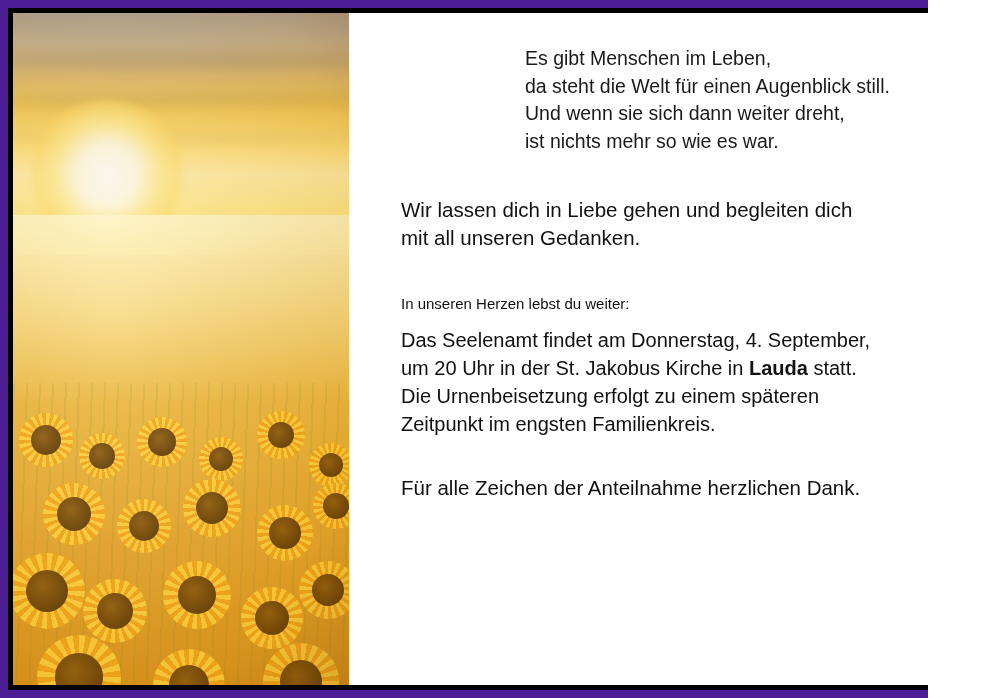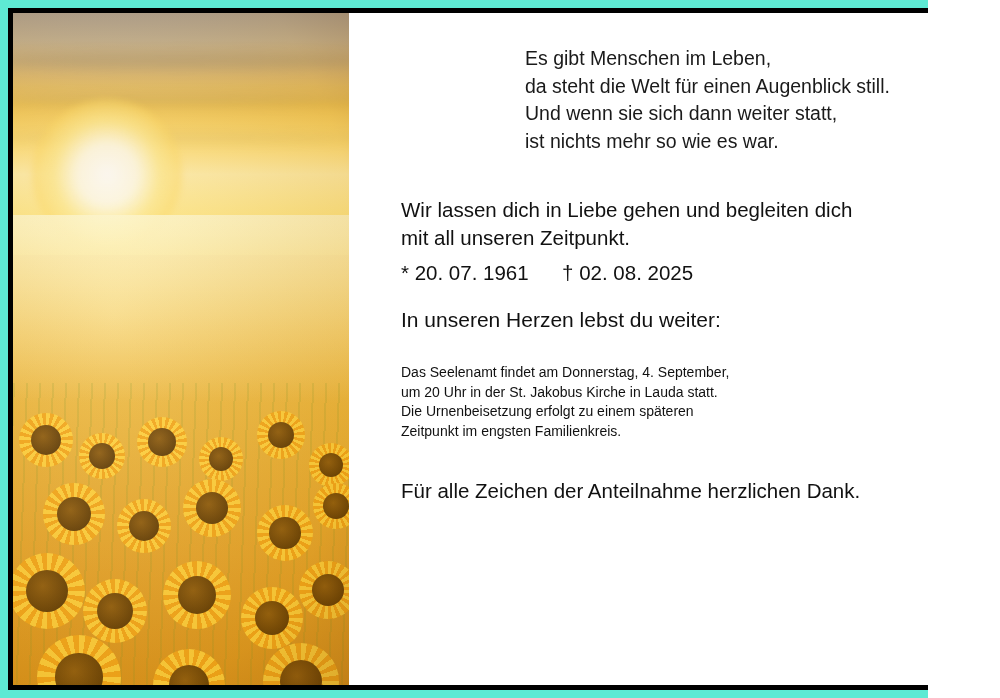--- a/index.html
+++ b/index.html
@@ -7,21 +7,21 @@
     padding: 0;
     background: #ffffff;
   }
   body {
     font-family: "Liberation Sans", sans-serif;
   }
   .page {
     position: relative;
     width: 928px;
     height: 698px;
-    background: #5eead4;
+    background: #4c1d95;
     box-sizing: border-box;
     overflow: hidden;
   }
   .obituary {
     position: absolute;
     left: 8px;
     top: 8px;
     width: 984px;
     height: 682px;
     background: #ffffff;
@@ -181,32 +181,32 @@
     letter-spacing: 0.5px;
     color: #000;
   }
   .dates {
     margin-top: 8px;
     font-size: 20.5px;
     color: #111;
   }
   .dates .sep { display: inline-block; width: 22px; }
   .memory {
-    margin-top: 20px;
-    font-size: 21px;
+    margin-top: 40px;
+    font-size: 15px;
     line-height: 1.42;
   }
   .memory .bold { font-weight: bold; }
   .service {
-    margin-top: 28px;
-    font-size: 14px;
+    margin-top: 12px;
+    font-size: 20px;
     line-height: 1.40;
   }
   .service div { white-space: nowrap; }
-  .service b { font-weight: normal; }
+  .service b { font-weight: bold; }
   .thanks {
     margin-top: 36px;
     font-size: 20.5px;
     line-height: 1.4;
   }
 </style>
 </head>
 <body>
 
 <div class="page">
@@ -303,35 +303,30 @@
       </div>
 
       <div class="vignette"></div>
     </div>
 
     <div class="content">
 
       <div class="poem">
         <div>Es gibt Menschen im Leben,</div>
         <div>da steht die Welt für einen Augenblick still.</div>
-        <div>Und wenn sie sich dann weiter statt,</div>
+        <div>Und wenn sie sich dann weiter dreht,</div>
         <div>ist nichts mehr so wie es war.</div>
       </div>
 
       <div class="intro">
         <div>Wir lassen dich in Liebe gehen und begleiten dich</div>
-        <div>mit all unseren Zeitpunkt.</div>
-      </div>
-
-
-      <div class="dates">
-        <span>* 20. 07. 1961</span>
-        <span class="sep"></span>
-        <span>† 02. 08. 2025</span>
-      </div>
+        <div>mit all unseren Gedanken.</div>
+      </div>
+
+
 
       <div class="memory">
         <div>In unseren Herzen lebst du weiter:</div>
       </div>
 
       <div class="service">
         <div>Das Seelenamt findet am Donnerstag, 4. September,</div>
         <div><span>um 20 Uhr in der St. Jakobus Kirche in </span><b>Lauda</b><span> statt.</span></div>
         <div>Die Urnenbeisetzung erfolgt zu einem späteren</div>
         <div>Zeitpunkt im engsten Familienkreis.</div>

